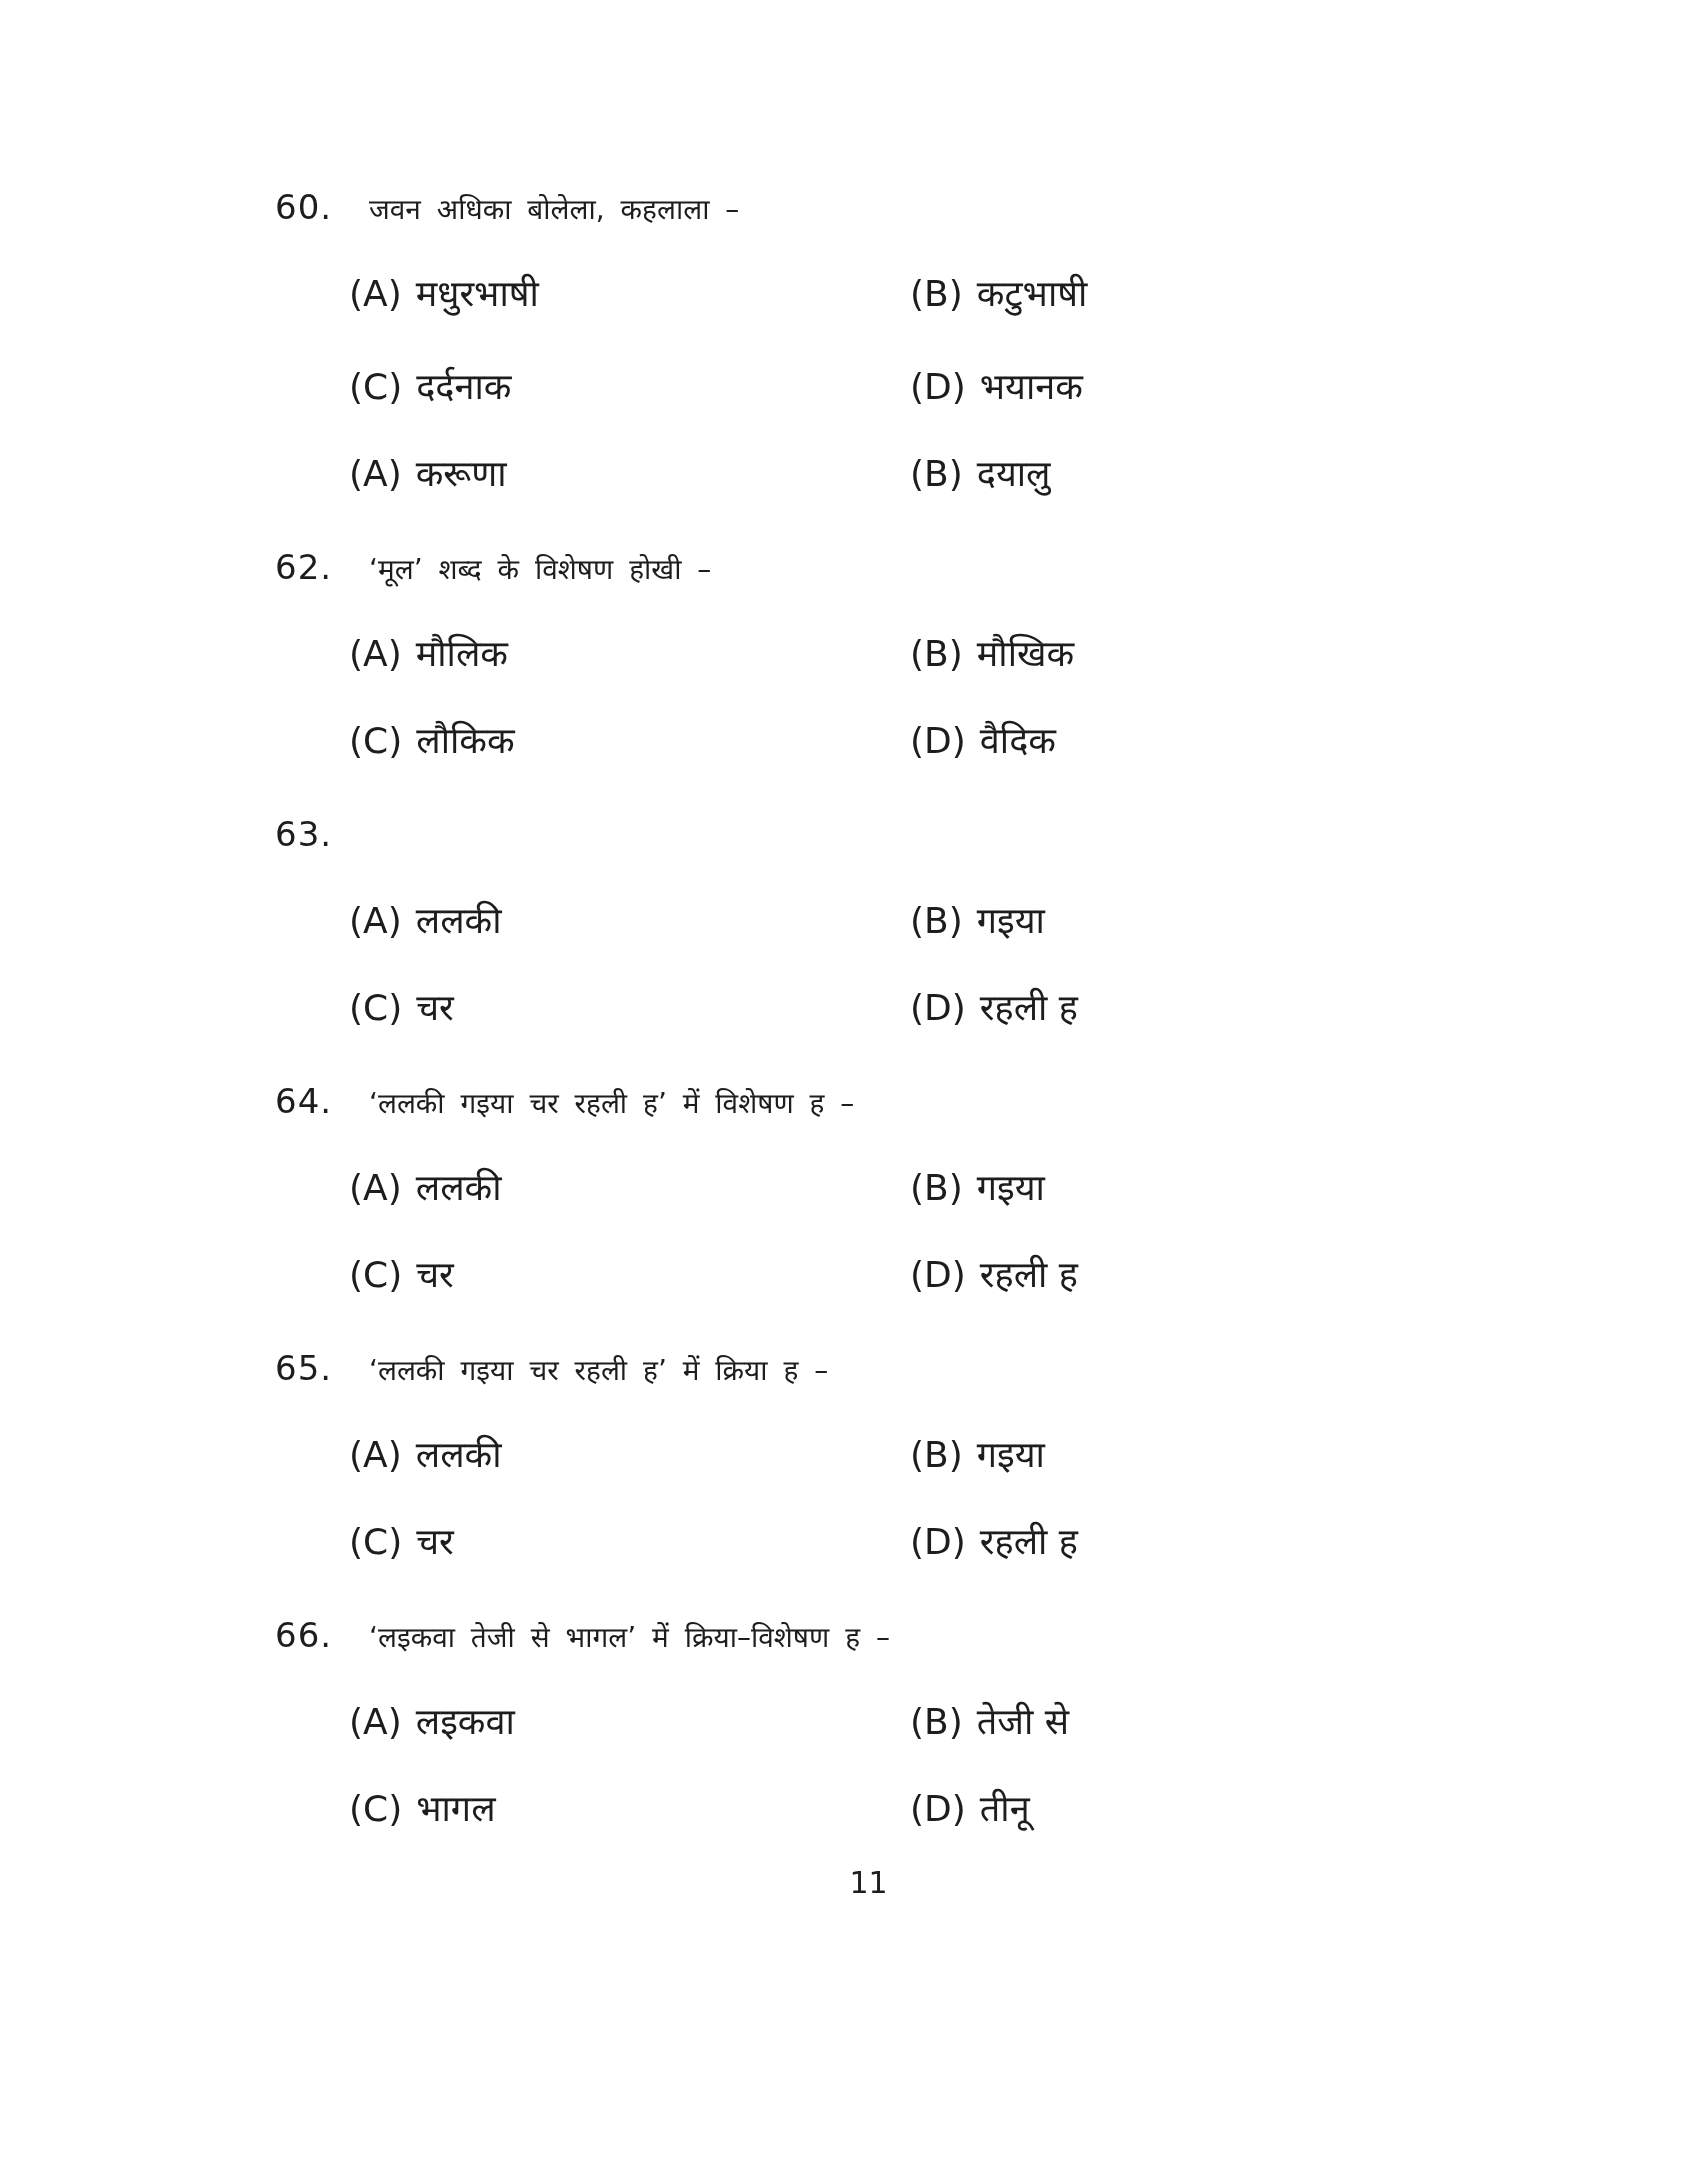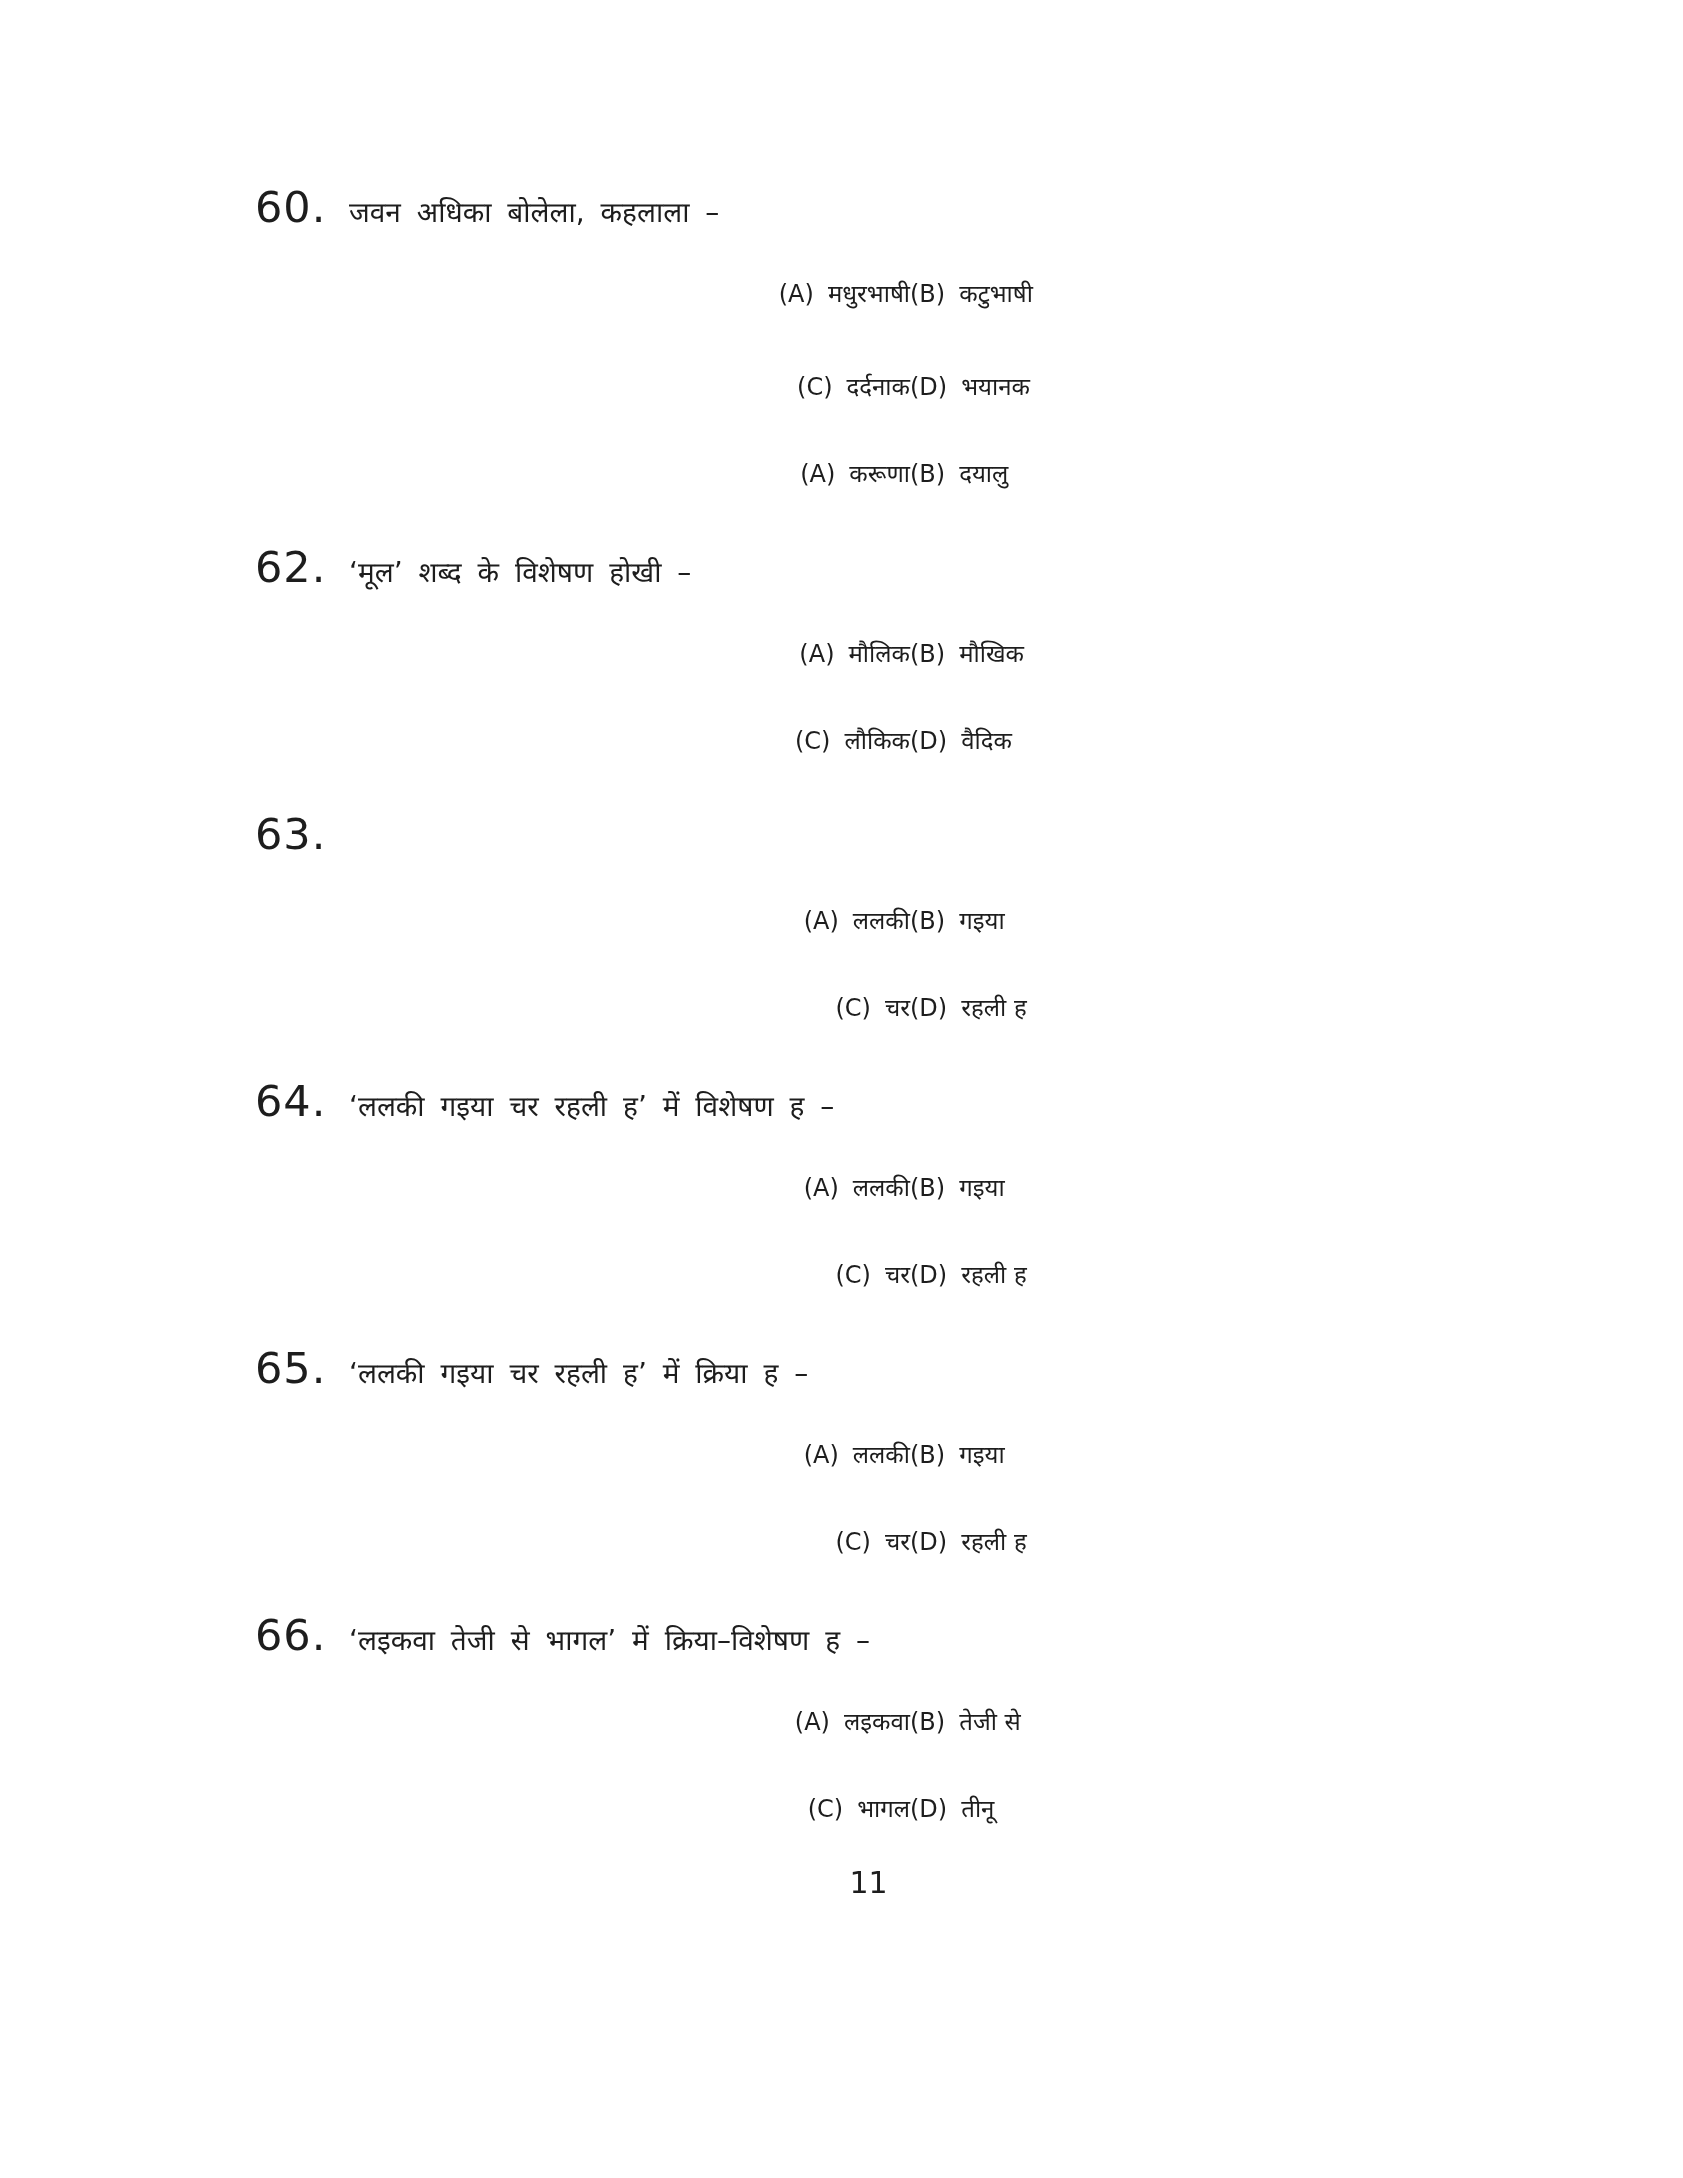--- a/index.html
+++ b/index.html
@@ -28,35 +28,35 @@
     white-space: nowrap;
   }
   .q-header {
     padding-left: 255px;
     display: flex;
     align-items: baseline;
   }
   .q-num {
     width: 94px;
     flex: 0 0 94px;
-    font-size: 43px;
+    font-size: 34px;
     letter-spacing: 1px;
+    margin-left: 20px;
   }
   .q-text {
     font-size: 28px;
     word-spacing: 7px;
   }
   .opts {
     padding-left: 349px;
     display: flex;
     align-items: baseline;
   }
   .opt {
-    font-size: 24px;
-    text-align: right;
+    font-size: 36px;
   }
   .opt-a {
     width: 561px;
     flex: 0 0 561px;
   }
   .opt-label {
     display: inline-block;
     margin-right: 14px;
   }
   .footer {

